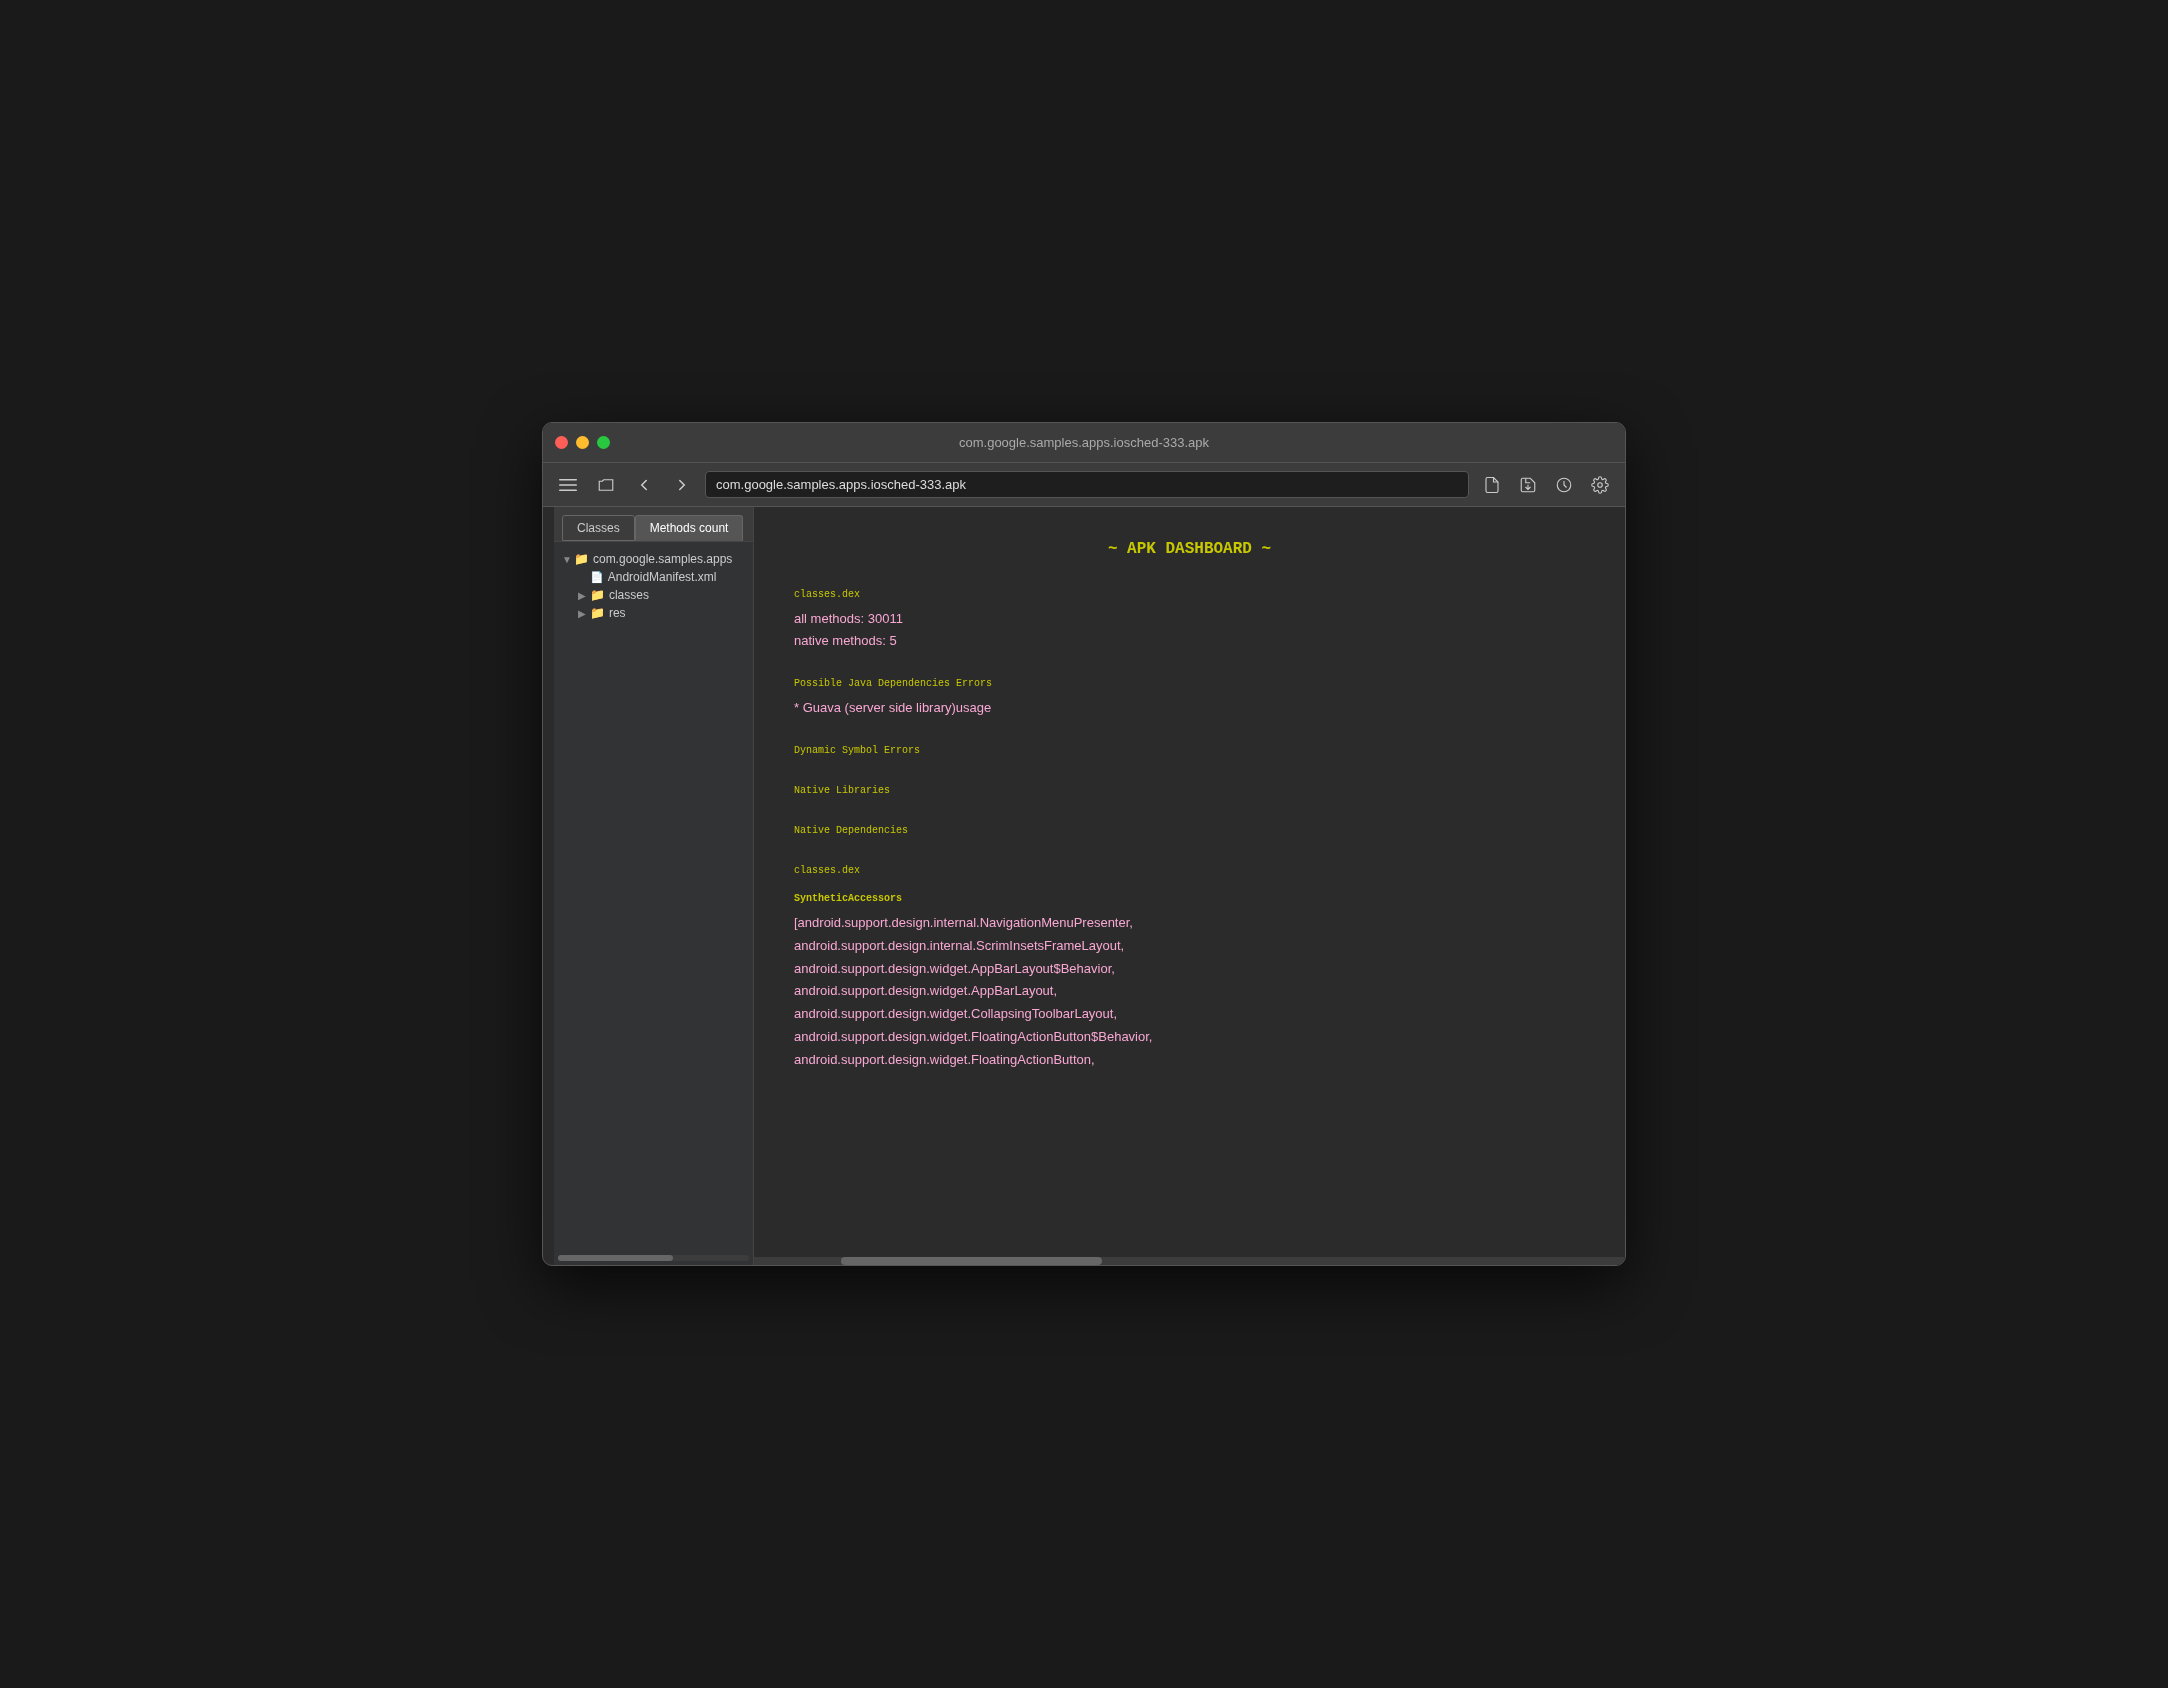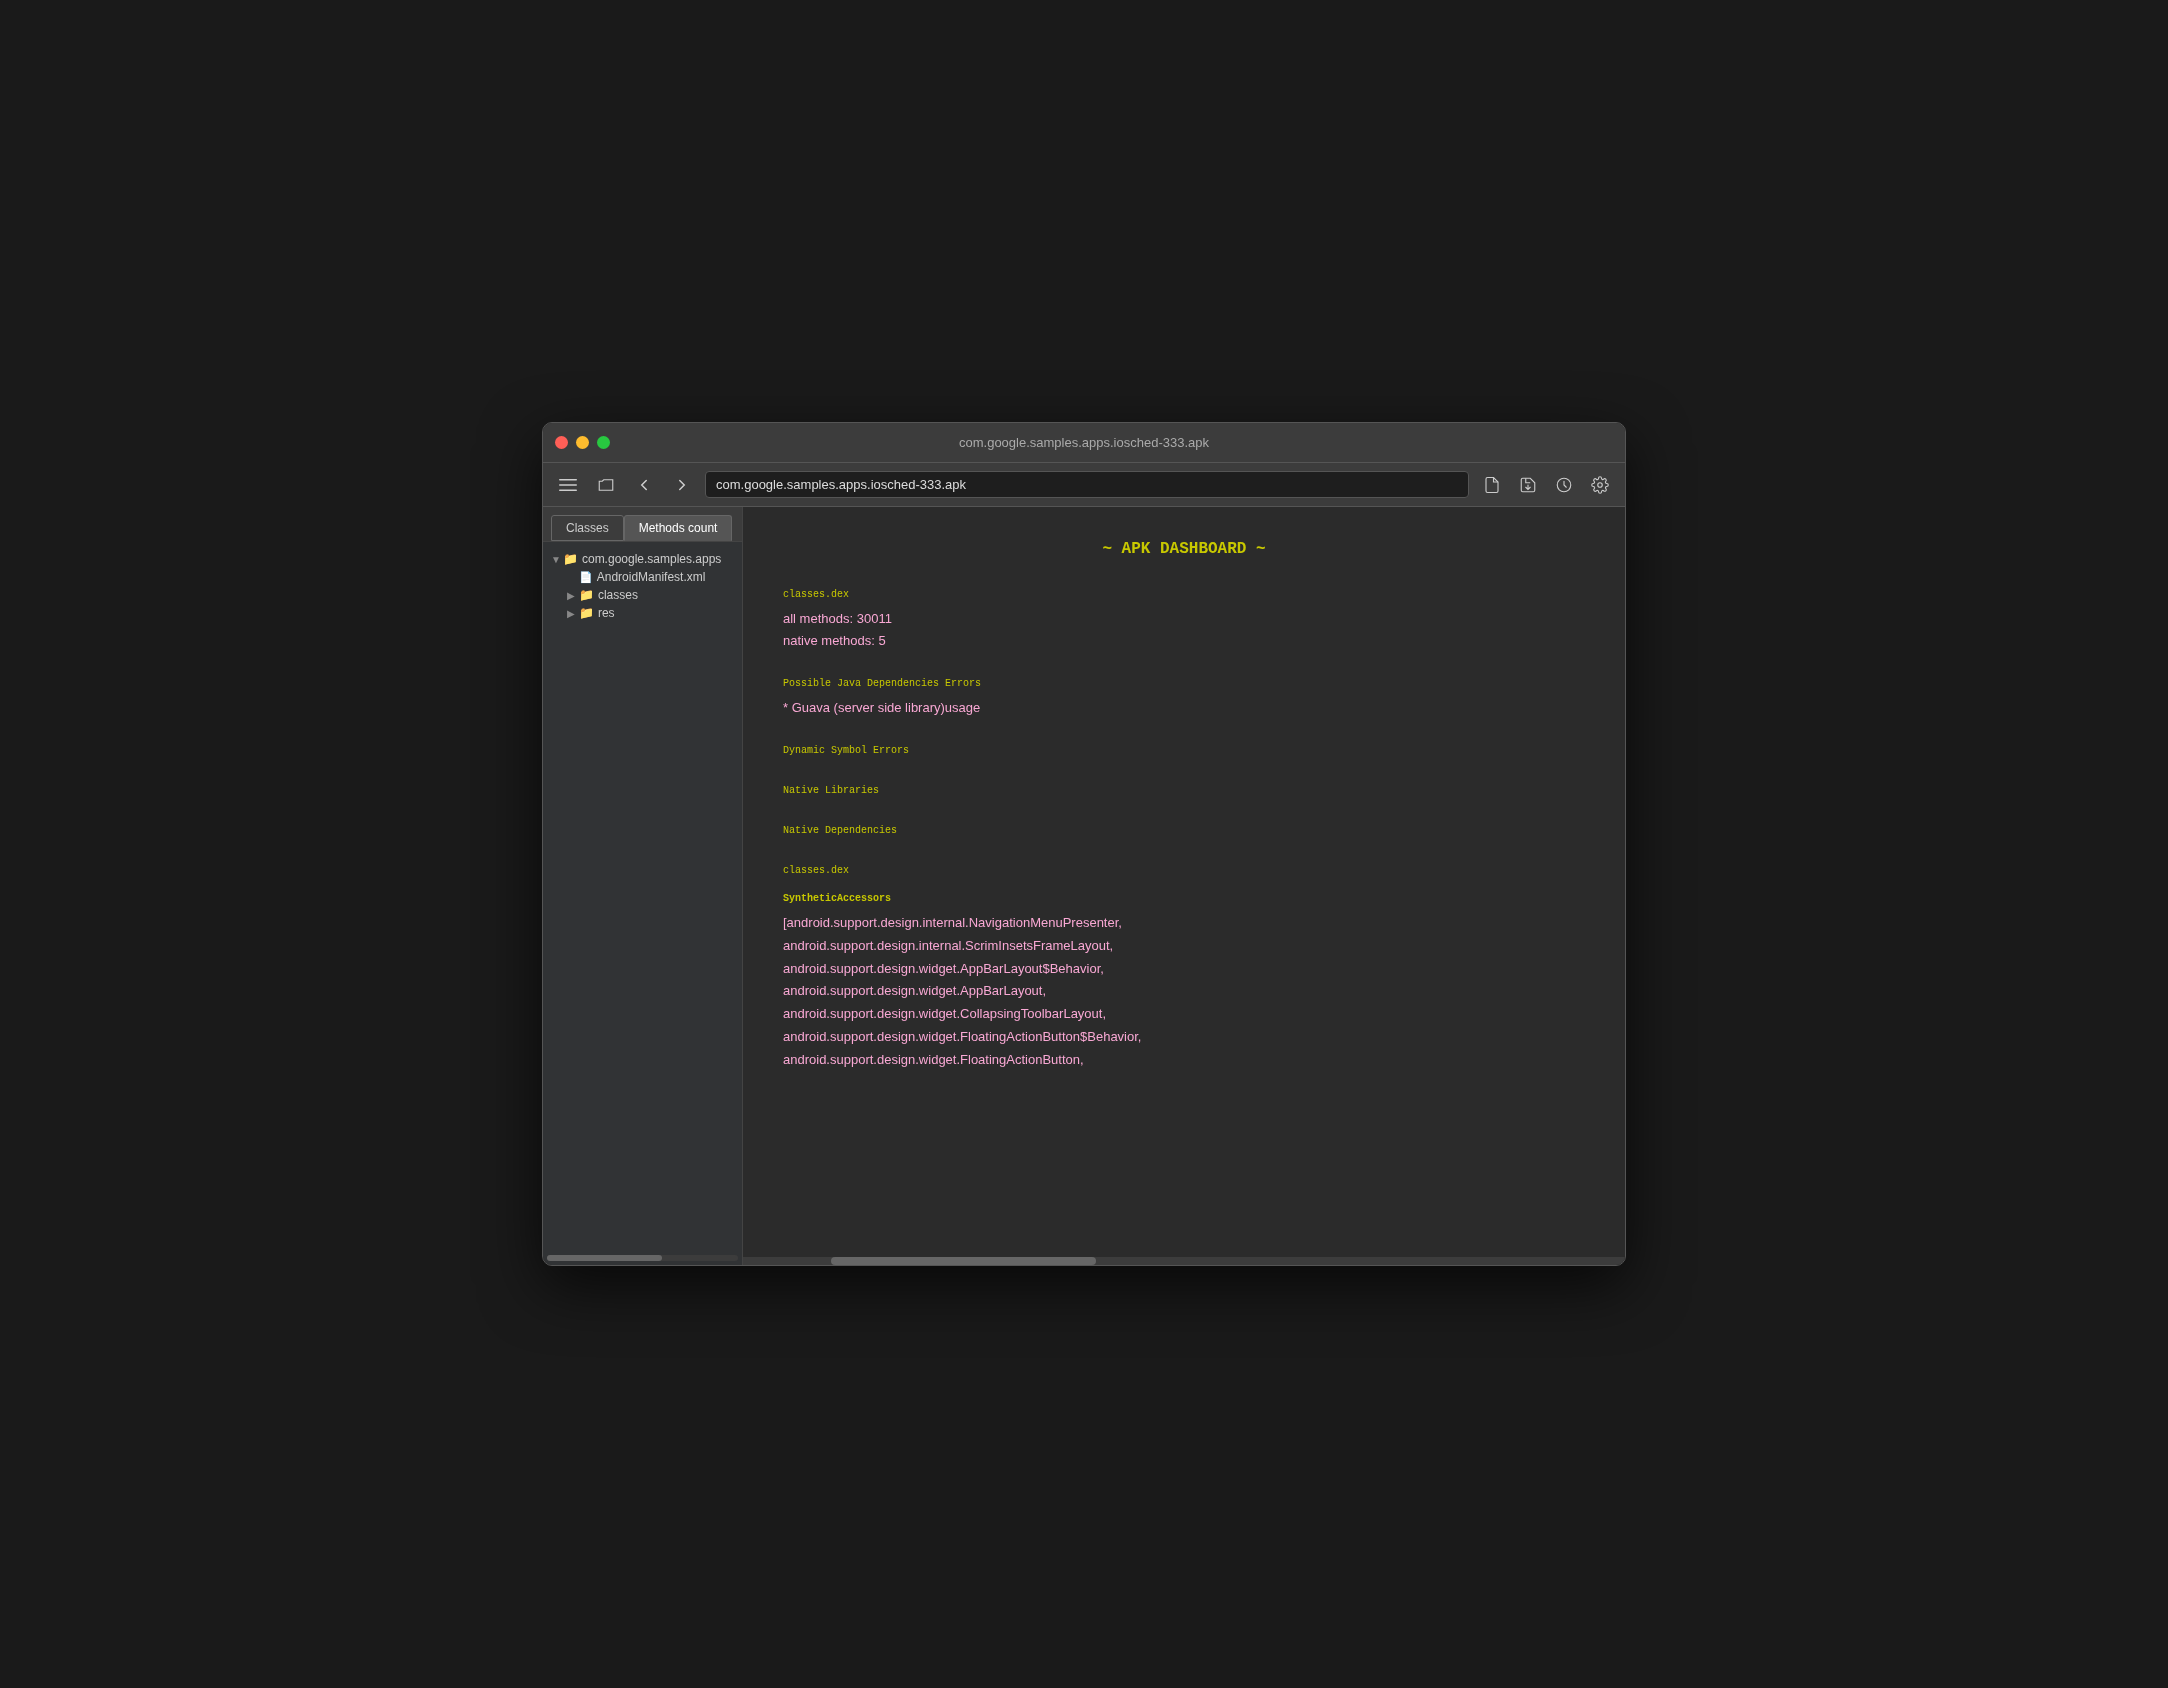--- a/index.html
+++ b/index.html
@@ -108,20 +108,21 @@
     .toolbar-right {
       display: flex;
       gap: 6px;
       align-items: center;
     }
 
     .content-area {
       display: flex;
       flex: 1;
       overflow: hidden;
+      padding-left: 11px;
     }
 
     .sidebar {
       width: 200px;
       background: #313335;
       border-right: 1px solid #444;
       display: flex;
       flex-direction: column;
       overflow: hidden;
       flex-shrink: 0;

